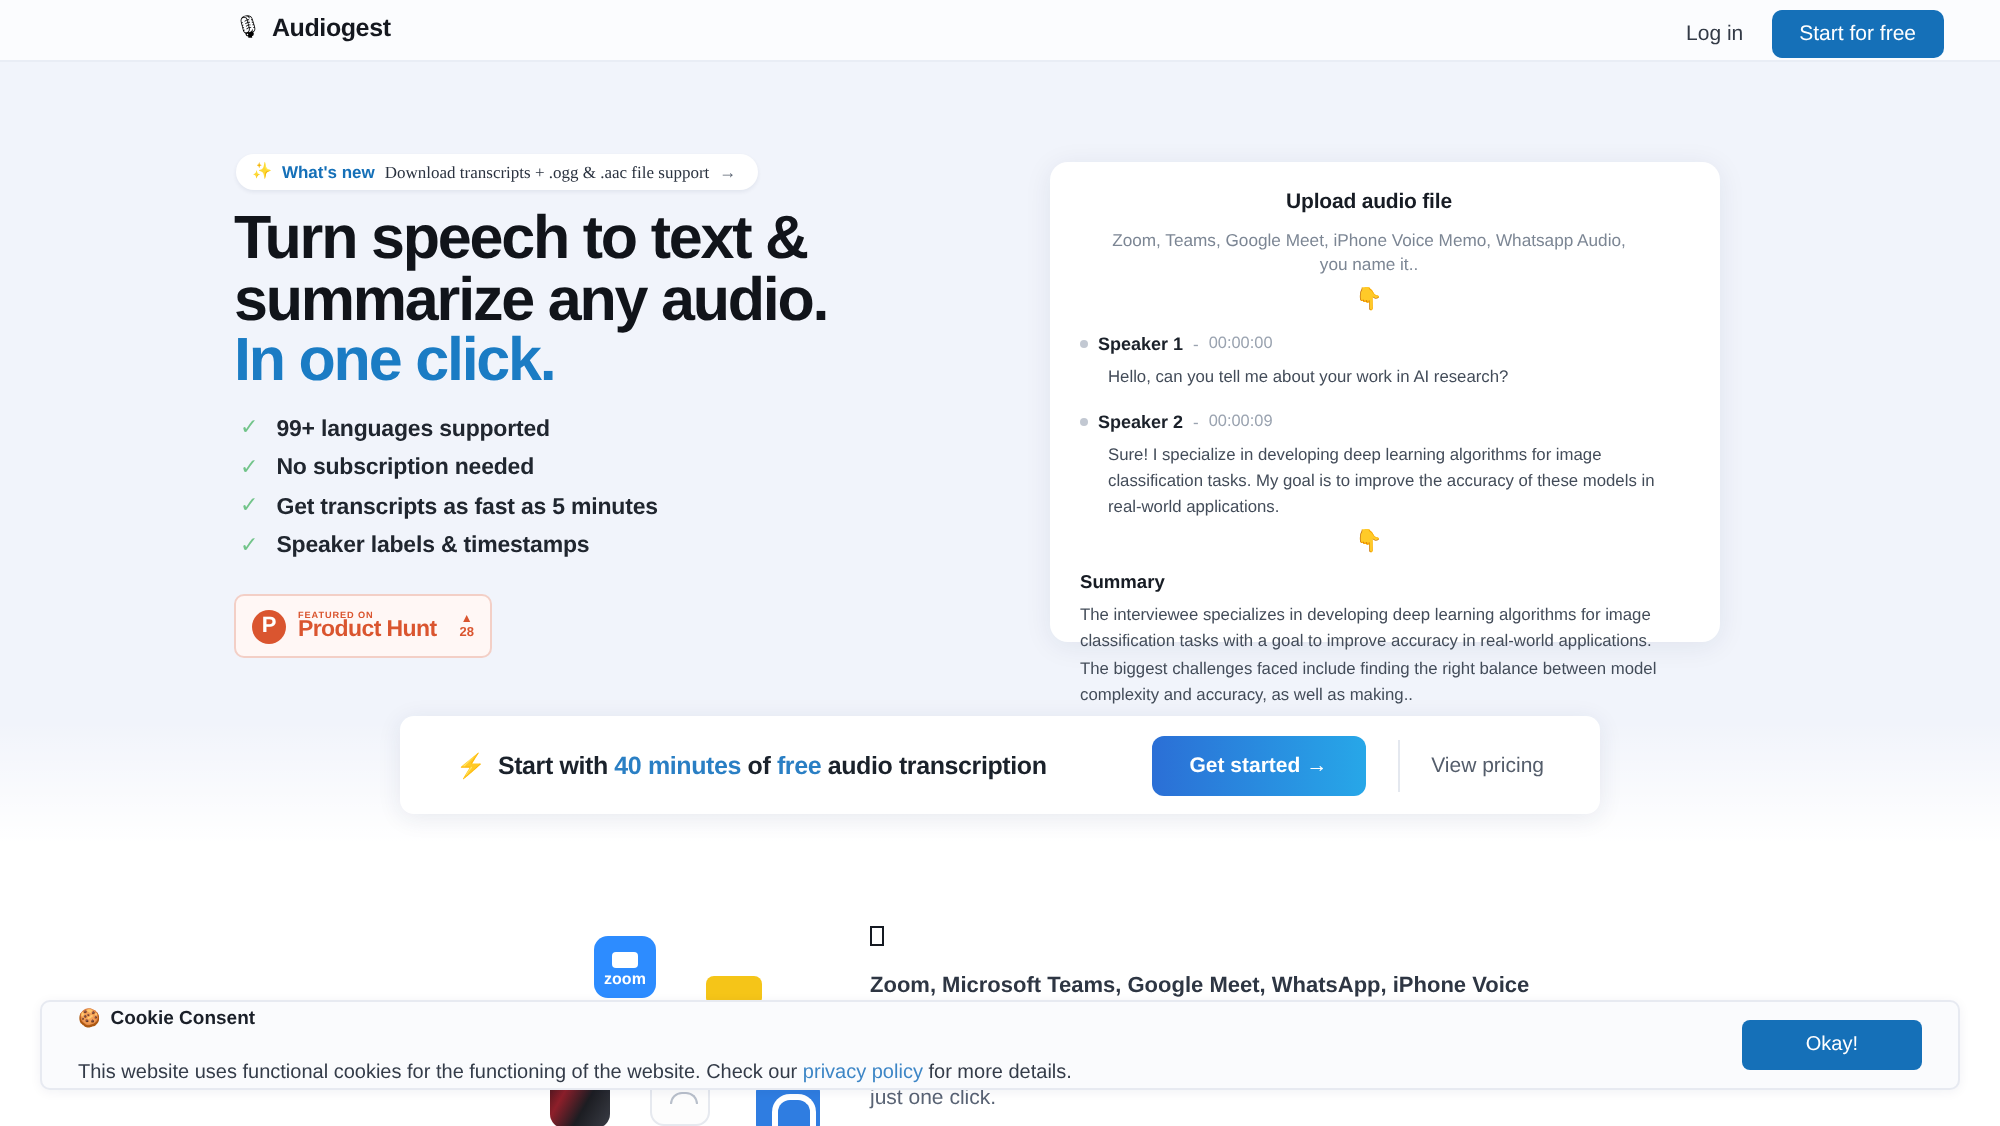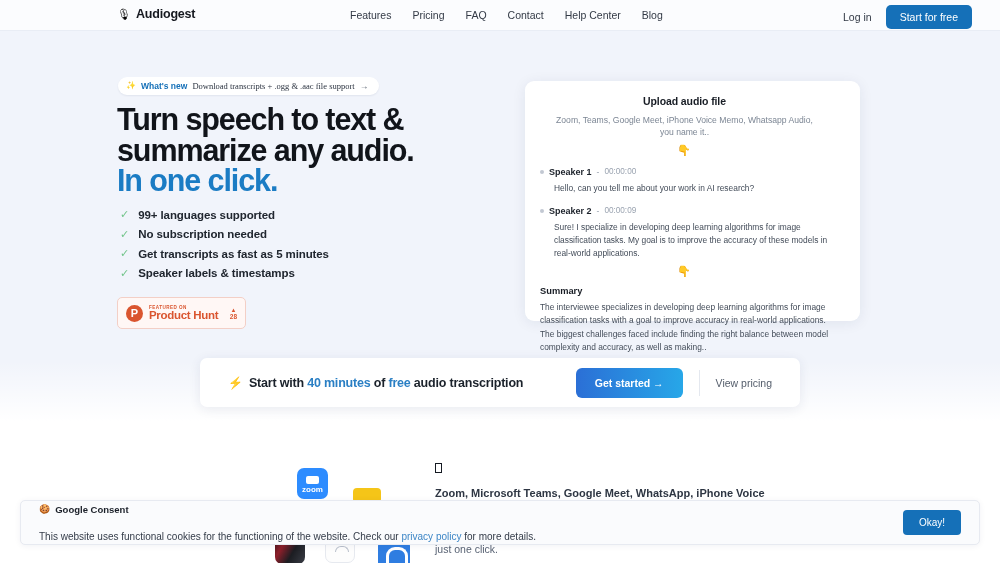--- a/index.html
+++ b/index.html
@@ -231,45 +231,37 @@
   .cookie-body { flex: 1; }
   .cookie-title {
     font-size: 9.5px; font-weight: bold; color: #1a1f28;
     display: flex; align-items: center; gap: 5px;
   }
   .cookie-emoji { font-size: 9px; }
   .cookie-text { font-size: 10px; color: #343c49; margin-top: 16px; }
   .cookie-text a { color: #3d86c6; text-decoration: none; }
   .btn-okay {
     background: #1570b8; color: #fff; font-size: 10px;
-    padding: 7px 16px; border-radius: 4px; border: none;
+    padding: 7px 32px; border-radius: 4px; border: none;
     cursor: pointer; font-family: inherit;
   }
 </style>
 </head>
 <body>
 
 <div class="page">
 
   <div class="hero-bg"></div>
 
   <div class="nav">
     <div class="brand">
       <span class="brand-icon">🎙</span>
       <span class="brand-name">Audiogest</span>
     </div>
 
-    <div class="nav-links">
-      <a href="#">Features</a>
-      <a href="#">Pricing</a>
-      <a href="#">FAQ</a>
-      <a href="#">Contact</a>
-      <a href="#">Help Center</a>
-      <a href="#">Blog</a>
-    </div>
 
     <div class="nav-right">
       <a href="#" class="login-link">Log in</a>
       <button class="btn-start">Start for free</button>
     </div>
   </div>
 
   <div class="whats-new">
     <span class="wn-spark">✨</span>
     <span class="wn-label">What's new</span>
@@ -363,20 +355,20 @@
       <div class="lower-h2"><span class="tofu"></span></div>
       <div class="lower-p">Zoom, Microsoft Teams, Google Meet, WhatsApp, iPhone Voice Memo,</div>
       <div class="lower-p lower-p2">Upload your audio or video file and get a transcript and summary with just one click.</div>
     </div>
   </div>
 
   <div class="cookie">
     <div class="cookie-body">
       <div class="cookie-title">
         <span class="cookie-emoji">🍪</span>
-        <span>Google Consent</span>
+        <span>Cookie Consent</span>
       </div>
       <div class="cookie-text"><span>This website uses functional cookies for the functioning of the website. Check our </span><a href="#">privacy policy</a><span> for more details.</span></div>
     </div>
     <button class="btn-okay">Okay!</button>
   </div>
 
 </div>
 
 </body></html>

